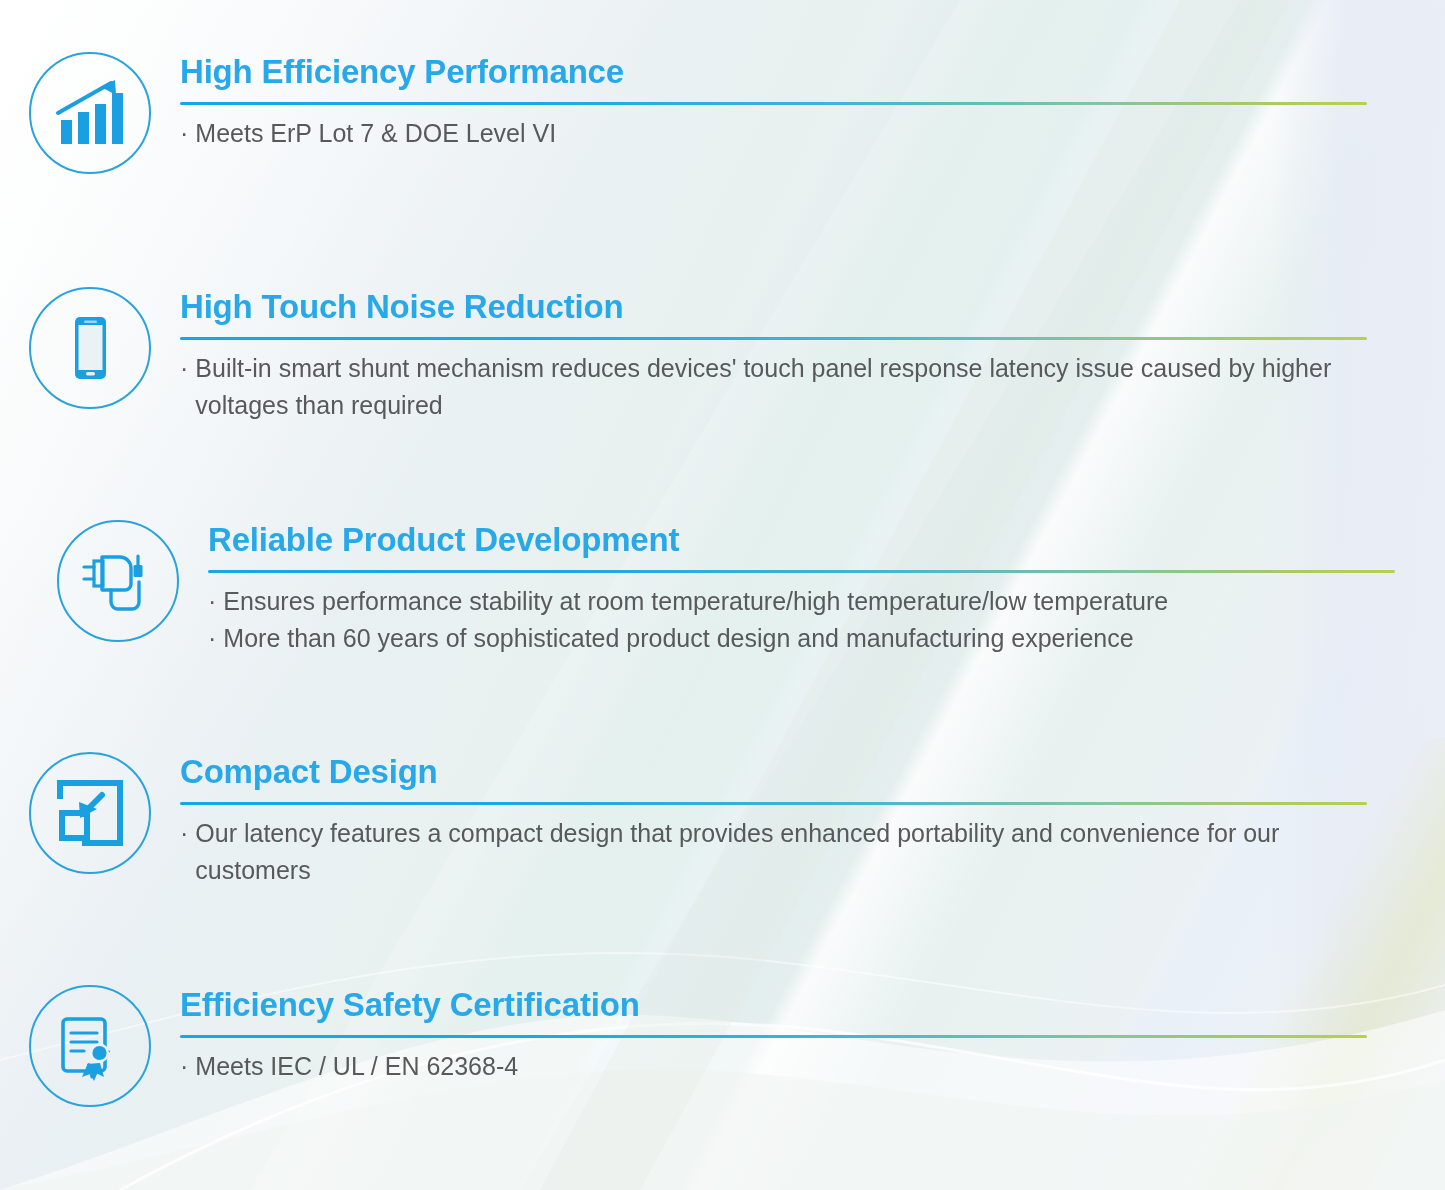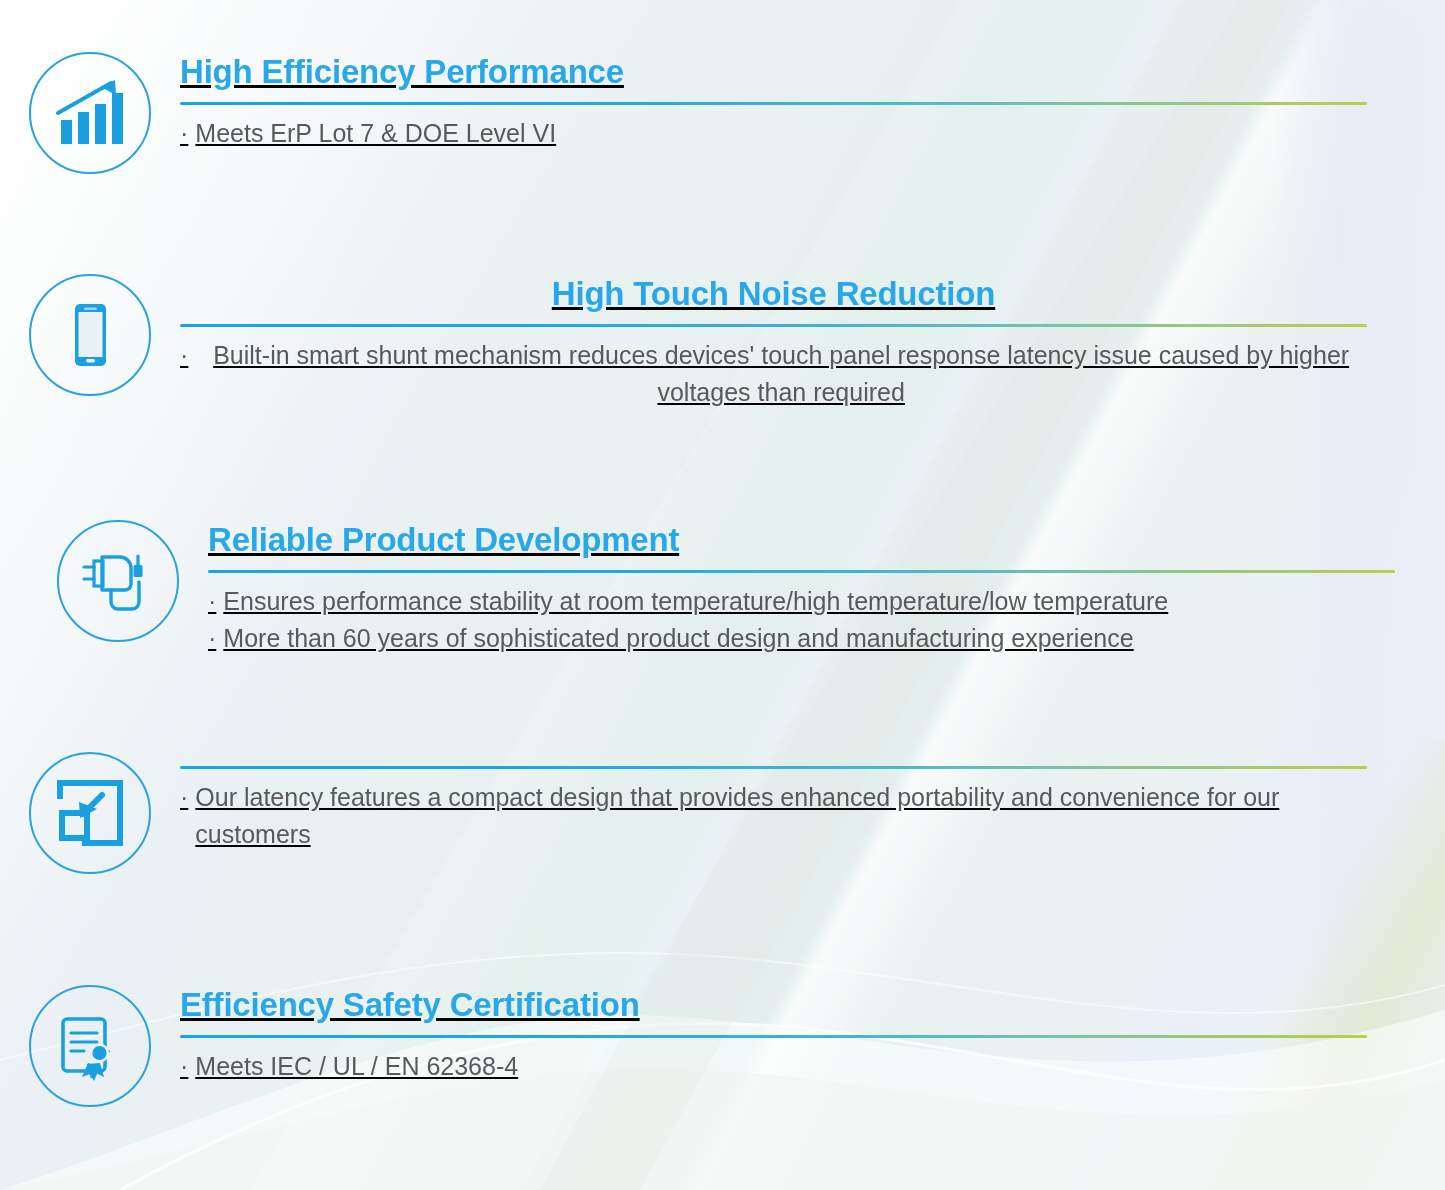--- a/index.html
+++ b/index.html
@@ -119,21 +119,20 @@
     display: flex;
     align-items: center;
     justify-content: center;
     background: transparent;
   }
 
   .text-col {
     flex: 1 1 auto;
     padding-right: 78px;
     padding-top: 4px;
-    text-decoration: underline;
   }
 
   .feature-title {
     color: #28a8e8;
     font-size: 33px;
     font-weight: bold;
     letter-spacing: -0.2px;
     line-height: 1.1;
     white-space: nowrap;
   }
@@ -215,21 +214,21 @@
         <div class="divider"></div>
         <div class="bullets">
           <div class="bullet-line">
             <span class="bullet-dot">·</span>
             <span class="bullet-text">Meets ErP Lot 7 &amp; DOE Level VI</span>
           </div>
         </div>
       </div>
     </div>
 
-    <div class="feature-row" style="top:272px;text-align:center;">
+    <div class="feature-row" style="top:285px;">
       <div class="icon-wrap">
         <div class="icon-circle">
           <svg width="74" height="74" viewBox="0 0 74 74">
             <rect x="22" y="6" width="31" height="62" rx="5" ry="5" fill="#1a9fe0"></rect>
             <rect x="25.5" y="14" width="24" height="45" fill="#eaf2f6"></rect>
             <rect x="31" y="9.5" width="13" height="2.6" rx="1.3" fill="#9fd6ef"></rect>
             <rect x="33" y="61" width="9" height="3.4" rx="1.7" fill="#eaf2f6"></rect>
           </svg>
         </div>
       </div>
@@ -279,20 +278,21 @@
         <div class="icon-circle">
           <svg width="68" height="68" viewBox="0 0 68 68">
             <path d="M4,20 V4 H64 V64 H26" fill="none" stroke="#1a9fe0" stroke-width="6" stroke-linejoin="miter"></path>
             <rect x="6" y="34" width="25" height="25" fill="none" stroke="#1a9fe0" stroke-width="6"></rect>
             <path d="M46,16 L27,35" stroke="#1a9fe0" stroke-width="6" stroke-linecap="round"></path>
             <path d="M24,39 L23,23 L41,30 Z" fill="#1a9fe0"></path>
           </svg>
         </div>
       </div>
       <div class="text-col">
+        <div class="feature-title">Compact Design</div>
         <div class="divider"></div>
         <div class="bullets">
           <div class="bullet-line">
             <span class="bullet-dot">·</span>
             <span class="bullet-text">Our latency features a compact design that provides enhanced portability and convenience for our customers</span>
           </div>
         </div>
       </div>
     </div>
 

